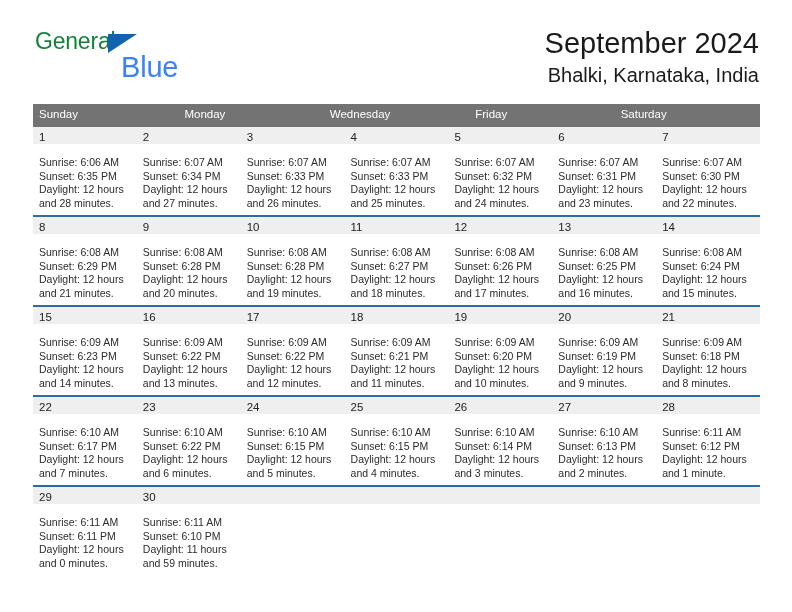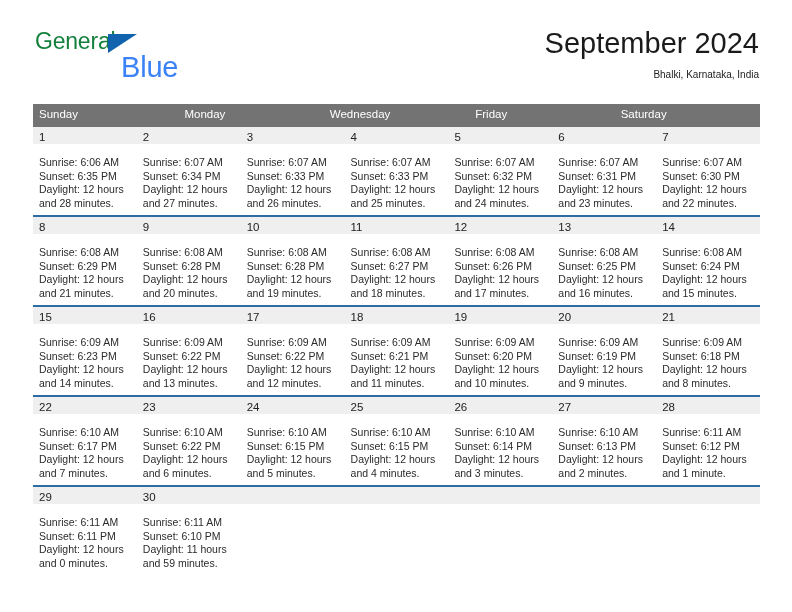--- a/index.html
+++ b/index.html
@@ -74,21 +74,21 @@
     text-align: right;
   }
   .cal-title {
     font-size: 29px;
     font-weight: normal;
     color: #1b1b1b;
     line-height: 34px;
     white-space: nowrap;
   }
   .cal-subtitle {
-    font-size: 10px;
+    font-size: 20px;
     color: #1b1b1b;
     line-height: 22px;
     margin-top: 4px;
     white-space: nowrap;
   }
 
   
   .calendar {
     position: absolute;
     left: 33px;

